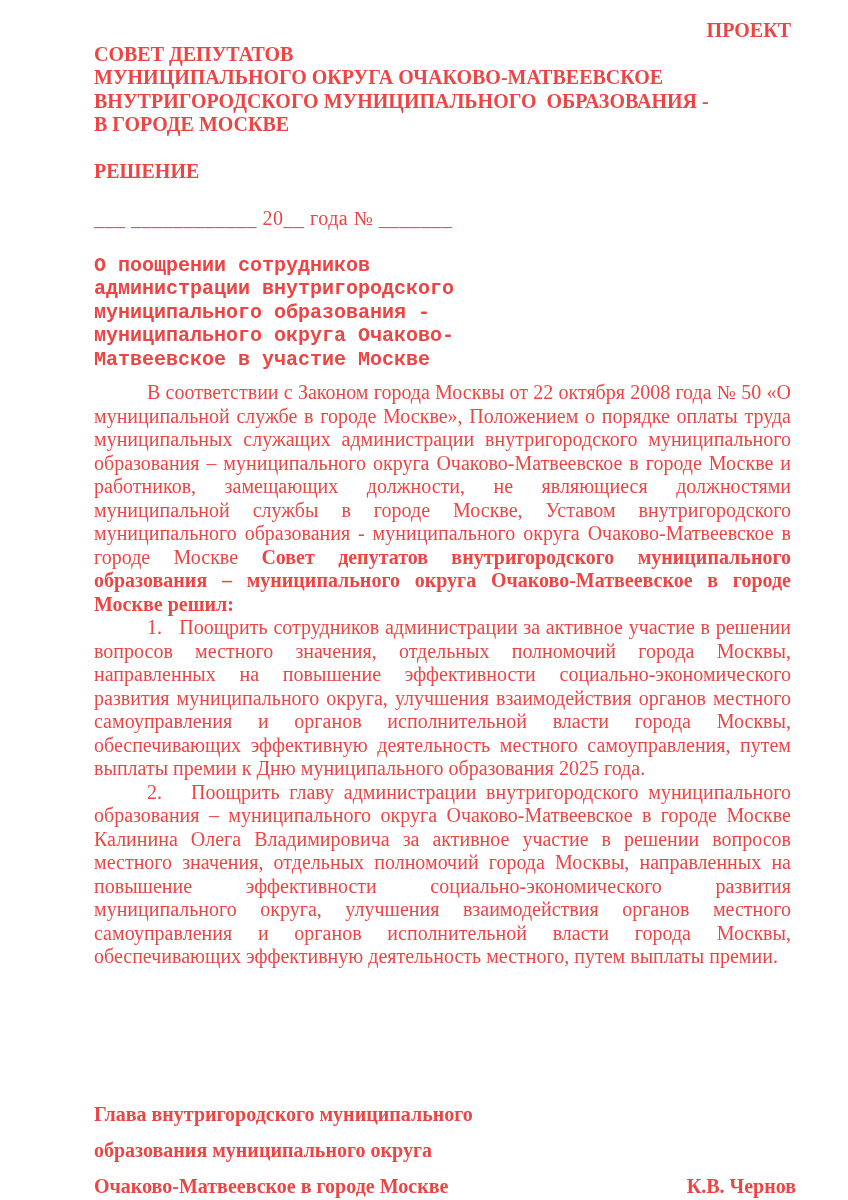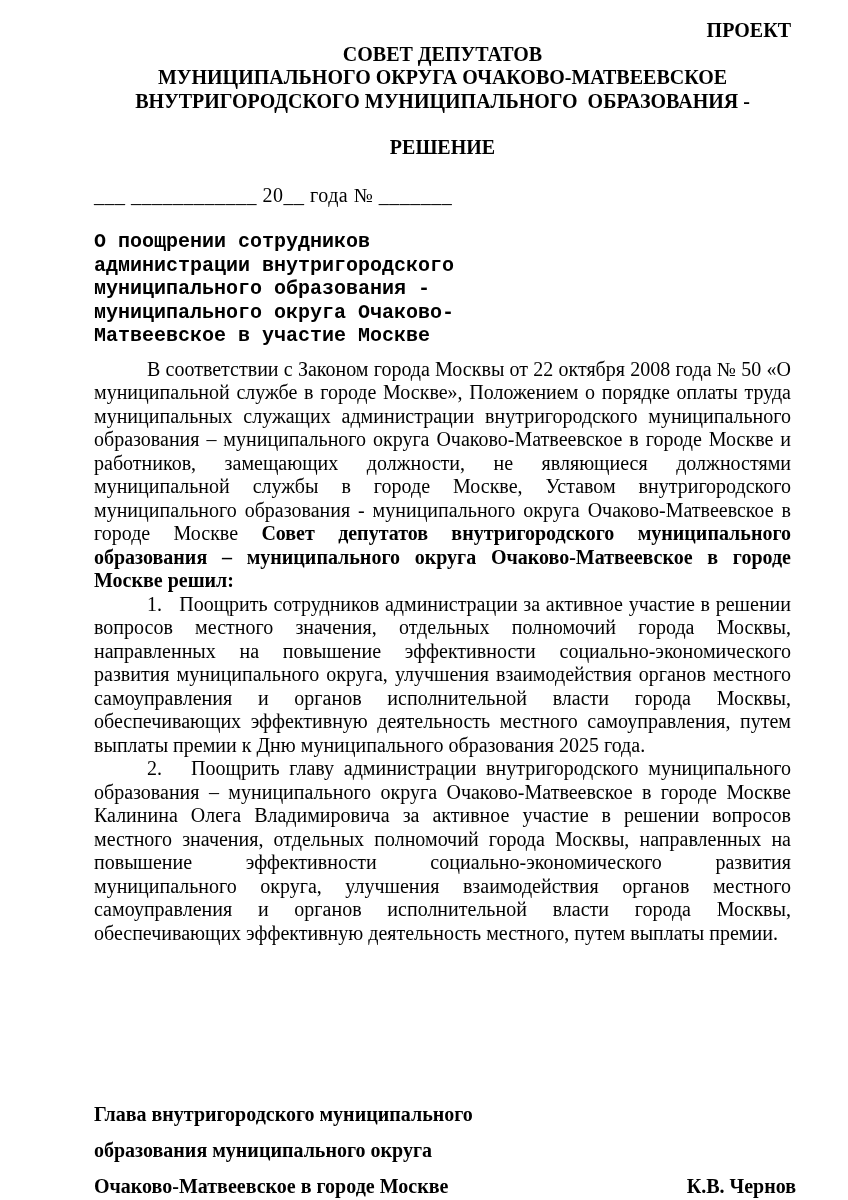--- a/index.html
+++ b/index.html
@@ -6,29 +6,29 @@
     margin: 0;
     padding: 0;
     background: #ffffff;
   }
   .page {
     position: relative;
     width: 848px;
     height: 1200px;
     box-sizing: border-box;
     background: #ffffff;
-    color: #000000;
+    color: #ef4444;
     font-family: "Liberation Serif", serif;
     font-size: 20px;
     line-height: 23.5px;
     padding: 19px 57px 0 94px;
     overflow: hidden;
   }
   .bold   { font-weight: bold; }
-  .center { text-align: center; }
+  .center { text-align: left; }
   .right  { text-align: right; }
   .pre    { white-space: pre-wrap; }
   .doctype  { margin-top: 23px; }
   .dateline { margin-top: 24px; letter-spacing: 0.5px; }
   .subject  { margin-top: 23px; font-family: Liberation Mono, monospace; }
   .para {
     margin: 0;
     text-align: justify;
   }
   .para.first { margin-top: 10px; }
@@ -49,20 +49,21 @@
 <body>
 
 <div class="page">
 
   <div class="bold right pre">ПРОЕКТ</div>
 
   <div class="bold center">
     <div class="pre">СОВЕТ ДЕПУТАТОВ</div>
     <div class="pre">МУНИЦИПАЛЬНОГО ОКРУГА ОЧАКОВО-МАТВЕЕВСКОЕ</div>
     <div class="pre">ВНУТРИГОРОДСКОГО МУНИЦИПАЛЬНОГО  ОБРАЗОВАНИЯ -</div>
+    <div class="pre">В ГОРОДЕ МОСКВЕ</div>
   </div>
 
   <div class="bold center doctype">РЕШЕНИЕ</div>
 
   <div class="dateline pre">___ ____________ 20__ года № _______</div>
 
   <div class="bold subject">
     <div>О поощрении сотрудников</div>
     <div>администрации внутригородского</div>
     <div>муниципального образования -</div>

